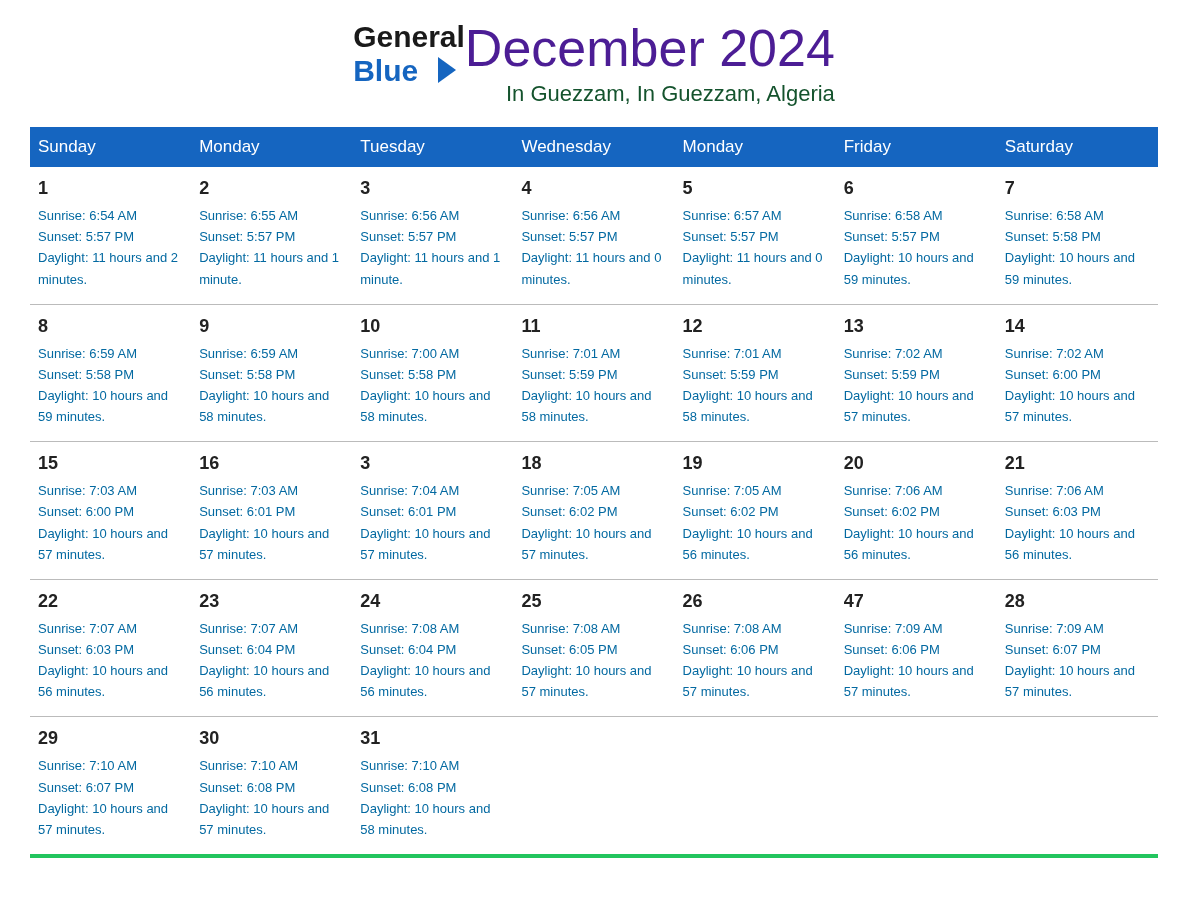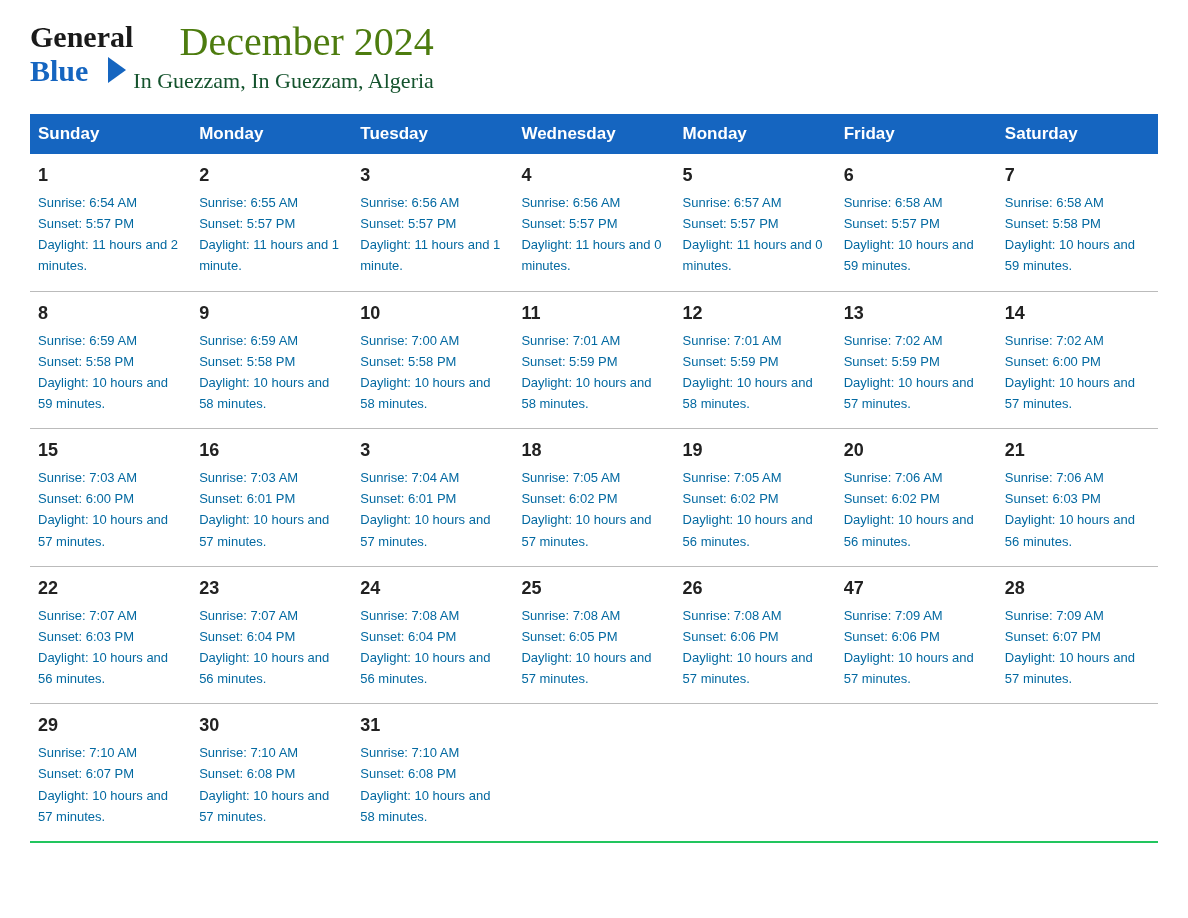--- a/index.html
+++ b/index.html
@@ -5,24 +5,23 @@
     * { margin: 0; padding: 0; box-sizing: border-box; }
     body {
       font-family: Arial, sans-serif;
       background: #fff;
       width: 1188px;
       min-height: 918px;
       padding: 20px 30px;
     }
     .header-area {
       display: flex;
-      justify-content: flex-start;
+      justify-content: center;
       align-items: flex-start;
       margin-bottom: 20px;
-      font-family: Liberation Serif, serif;
     }
     .logo {
       display: flex;
       flex-direction: column;
       align-items: flex-start;
     }
     .logo-wrapper {
       display: flex;
       align-items: center;
     }
@@ -33,54 +32,54 @@
     }
     .logo-line2 {
       font-size: 30px;
       font-weight: bold;
       color: #1565c0;
     }
     .title-area {
       text-align: right;
     }
     .month-title {
-      font-size: 40px;
+      font-size: 52px;
       font-weight: normal;
-      color: #4d7c0f;
+      color: #4c1d95;
       line-height: 1.1;
     }
     .location-title {
       font-size: 22px;
       color: #14532d;
       margin-top: 4px;
     }
     table {
       width: 100%;
       border-collapse: collapse;
       font-size: 14px;
     }
     thead tr th {
       background-color: #1565c0;
       color: #fff;
       padding: 10px 8px;
       text-align: left;
       font-size: 17px;
-      font-weight: bold;
+      font-weight: normal;
       border: none;
     }
     tbody tr td {
       vertical-align: top;
       padding: 8px 8px 14px 8px;
       border-bottom: 1px solid #bbb;
       width: 14.28%;
       color: #222;
       line-height: 1.5;
     }
     tbody tr:last-child td {
-      border-bottom: 2px solid #22c55e;
+      border-bottom: 4px solid #22c55e;
     }
     .day-number {
       font-size: 18px;
       font-weight: bold;
       display: block;
       margin-bottom: 3px;
     }
     .day-info {
       font-size: 13px;
       color: #0369a1;

